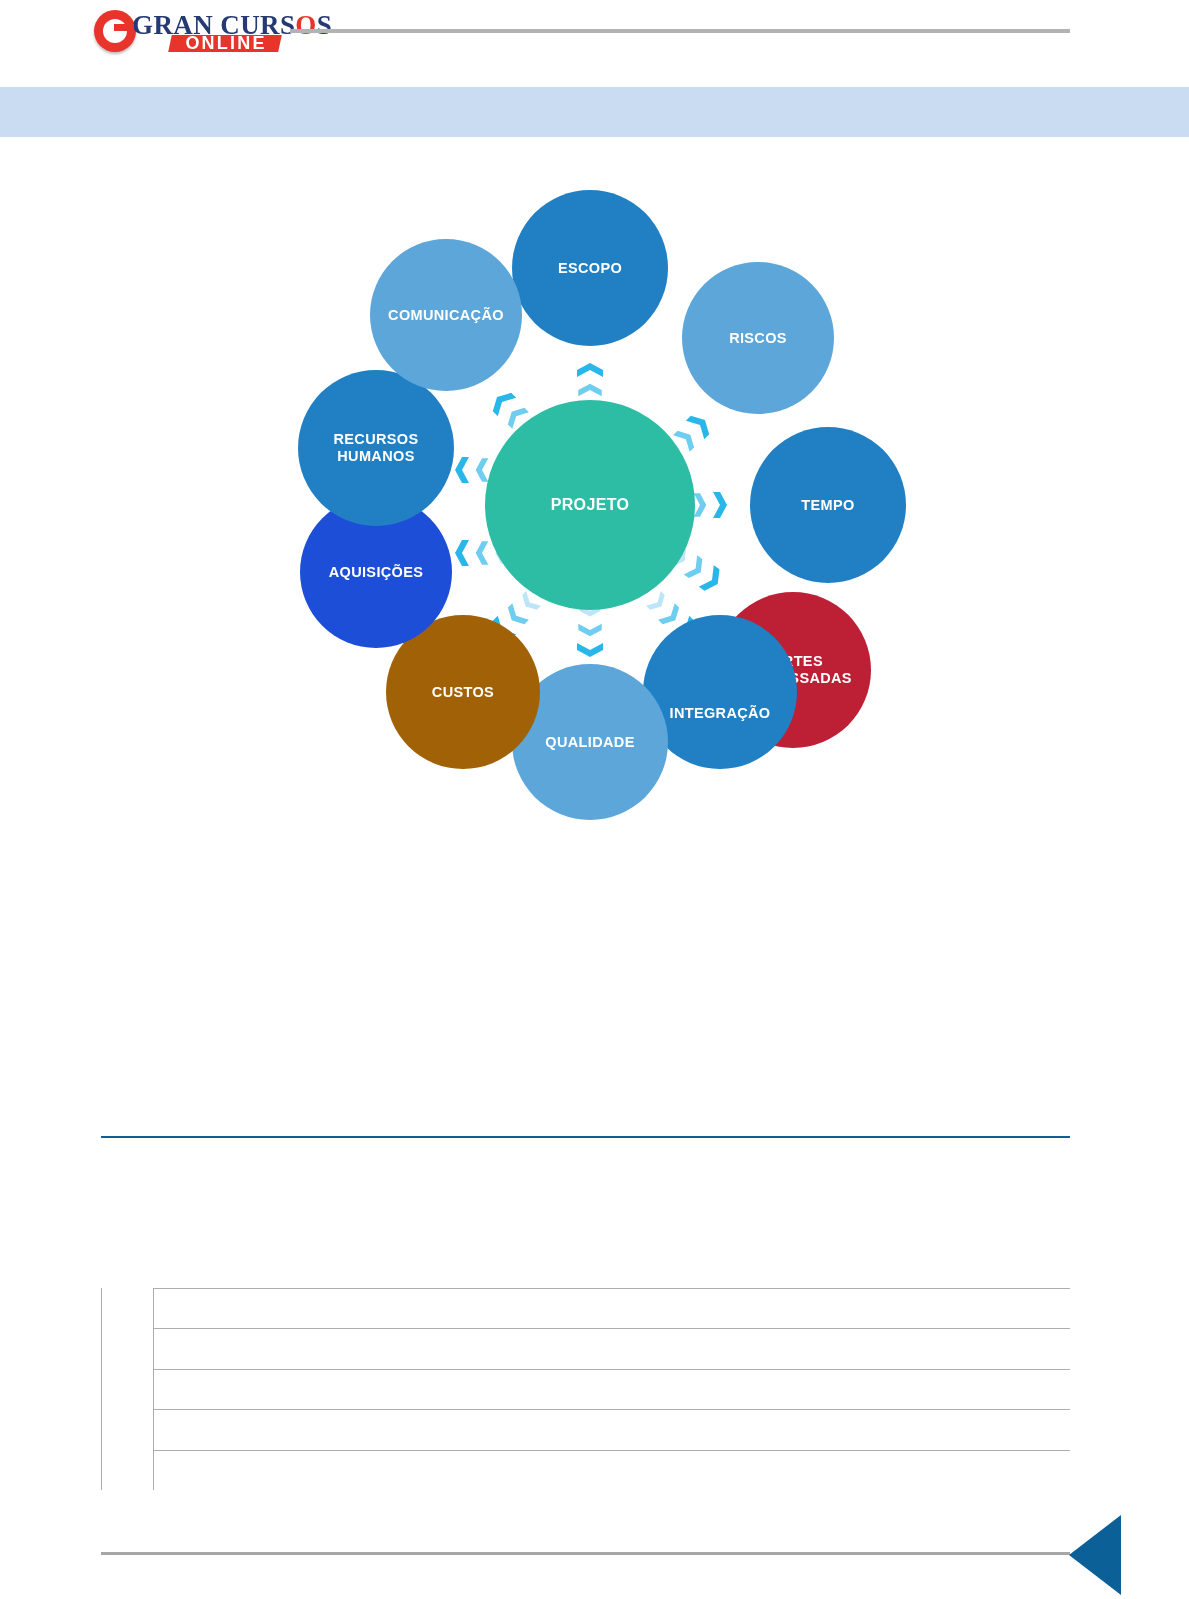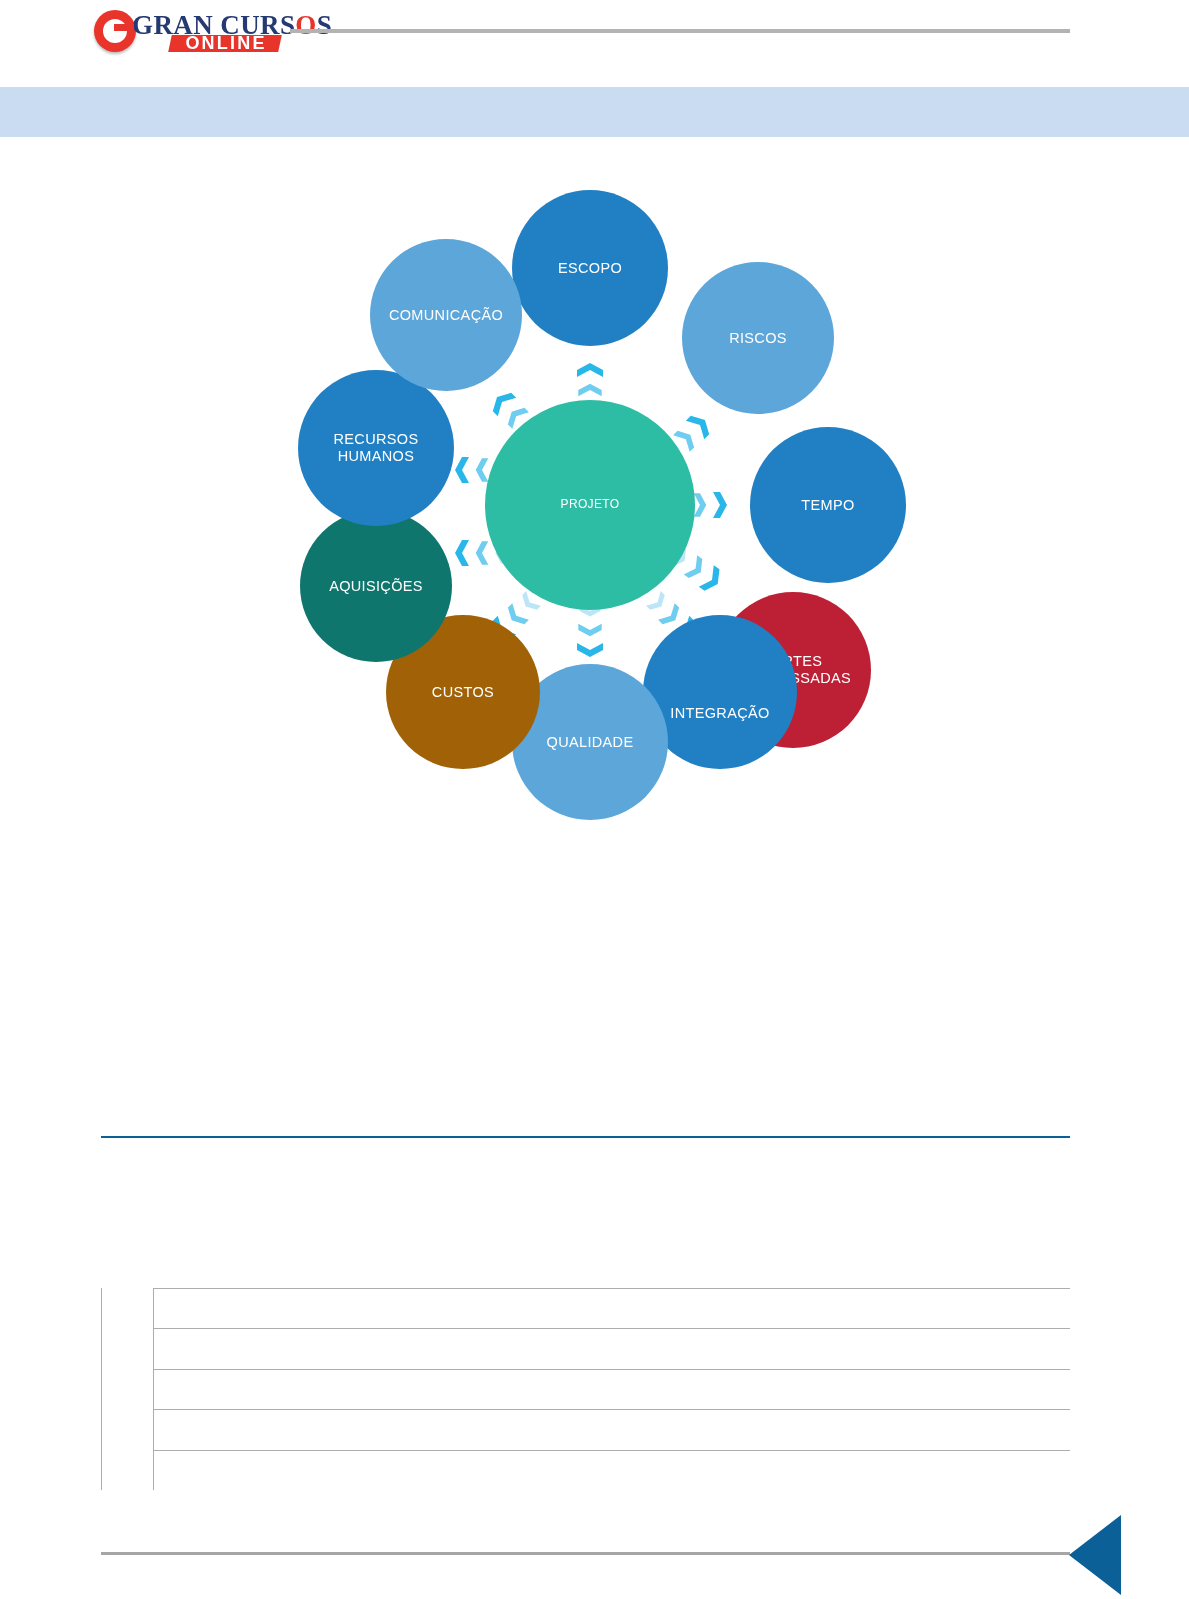--- a/index.html
+++ b/index.html
@@ -92,37 +92,37 @@
     position: absolute;
     left: 0; top: 87px;
     width: 1189px; height: 50px;
     background: #c9dcf2;
   }
 
   
   .diagram {
     position: absolute;
     left: 280px; top: 180px;
-    width: 620px; height: 640px;
+    width: 620px; height: 640px; font-weight: bold;
   }
   .node {
     position: absolute;
     border-radius: 50%;
     display: flex;
     align-items: center;
     justify-content: center;
     text-align: center;
     color: #ffffff;
     font-size: 14.5px;
     letter-spacing: 0.35px;
     line-height: 1.16;
     box-sizing: border-box;
   }
   .node.center {
-    font-size: 12px;
+    font-size: 16px;
   }
 
   
   .blue-rule {
     position: absolute;
     left: 101px; top: 1136px;
     width: 969px; height: 2px;
     background: #0b6098;
   }
   .table {
@@ -256,21 +256,21 @@
       </div>
       <div class="node" style="left: 363px; top: 435px; width: 154px; height: 154px; background: rgb(33, 128, 196);">
         <span style="white-space: pre-line; margin-top: 42px;">INTEGRAÇÃO</span>
       </div>
       <div class="node" style="left: 232px; top: 484px; width: 156px; height: 156px; background: rgb(92, 166, 218);">
         <span style="white-space: pre-line;">QUALIDADE</span>
       </div>
       <div class="node" style="left: 106px; top: 435px; width: 154px; height: 154px; background: #a16207;">
         <span style="white-space: pre-line;">CUSTOS</span>
       </div>
-      <div class="node" style="left: 20px; top: 330px; width: 152px; height: 152px; background: #0f766e;">
+      <div class="node" style="left: 20px; top: 316px; width: 152px; height: 152px; background: #1d4ed8;">
         <span style="white-space: pre-line;">AQUISIÇÕES</span>
       </div>
       <div class="node" style="left: 18px; top: 190px; width: 156px; height: 156px; background: rgb(33, 128, 196);">
         <span style="white-space: pre-line;">RECURSOS
 HUMANOS</span>
       </div>
       <div class="node" style="left: 90px; top: 59px; width: 152px; height: 152px; background: rgb(92, 166, 218);">
         <span style="white-space: pre-line;">COMUNICAÇÃO</span>
       </div>
       <div class="node center" style="left: 205px; top: 220px; width: 210px; height: 210px; background: rgb(45, 188, 164);">

